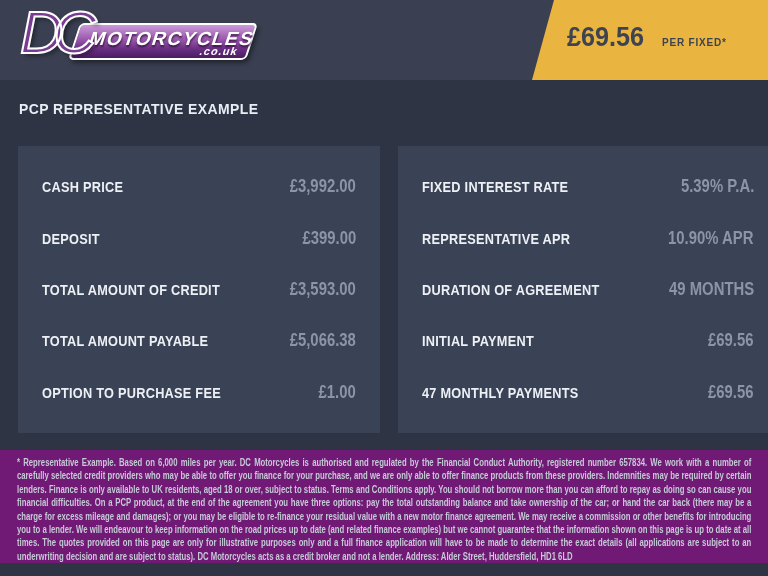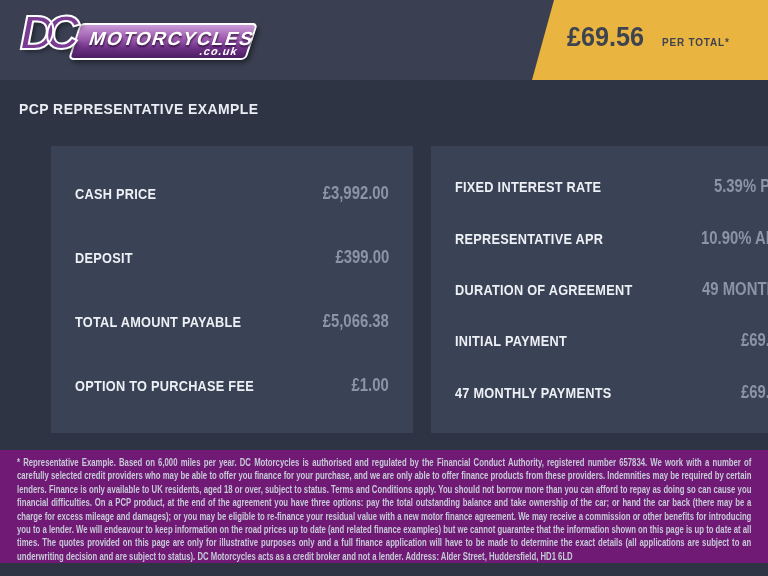--- a/index.html
+++ b/index.html
@@ -31,21 +31,21 @@
     font-size: 19px; font-weight: bold; color: #ffffff;
     letter-spacing: 1.5px; white-space: nowrap;
     text-shadow: 1px 2px 2px rgba(40,10,50,.8);
   }
   .logo-suffix {
     position: absolute; right: 9px; bottom: 1px;
     font-size: 11px; font-weight: bold; color: #ffffff; letter-spacing: 1px;
   }
   .logo-dc {
     position: absolute; left: 4px; top: -4px;
-    font-size: 48px; line-height: 62px; font-weight: bold; font-style: italic;
+    font-size: 60px; line-height: 62px; font-weight: normal; font-style: italic;
     letter-spacing: -10px; color: #7a3b92;
     -webkit-text-stroke: 2px #ffffff;
     text-shadow: 3px 3px 4px rgba(0,0,0,.4);
   }
 
   .price-banner {
     position: absolute; right: 0; top: 0; width: 236px; height: 80px;
     background: #eab440;
     clip-path: polygon(22px 0, 100% 0, 100% 100%, 0 100%);
   }
@@ -68,21 +68,20 @@
     letter-spacing: .5px; white-space: nowrap;
     display: inline-block; transform: scaleX(.9); transform-origin: 0 0;
   }
 
   
   .panel {
     position: absolute; top: 146px; height: 287px;
     background: #3a4255;
     display: flex; flex-direction: column; justify-content: space-between;
     padding: 15px 24px;
-    margin-left: 33px;
   }
   .panel-left  { left: 18px;  width: 362px; }
   .panel-right { left: 398px; width: 380px; }
   .frow { flex: 1; display: flex; align-items: center; justify-content: space-between; }
   .lbl {
     font-size: 15px; font-weight: bold; color: #edf0f5; letter-spacing: .3px;
     display: inline-block; transform: scaleX(.85); transform-origin: 0 50%;
     white-space: nowrap;
   }
   .val {
@@ -112,34 +111,38 @@
     <div class="logo">
       <div class="logo-slab">
         <span class="logo-name">MOTORCYCLES</span>
         <span class="logo-suffix">.co.uk</span>
       </div>
       <span class="logo-dc">DC</span>
     </div>
 
     <div class="price-banner">
       <span class="price-amount">£69.56</span>
-      <span class="price-period">PER TOTAL*</span>
+      <span class="price-period">PER FIXED*</span>
     </div>
   </div>
 
   <h1 class="page-title">PCP REPRESENTATIVE EXAMPLE</h1>
 
   <div class="panel panel-left">
     <div class="frow">
       <span class="lbl">CASH PRICE</span>
       <span class="val">£3,992.00</span>
     </div>
     <div class="frow">
       <span class="lbl">DEPOSIT</span>
       <span class="val">£399.00</span>
+    </div>
+    <div class="frow">
+      <span class="lbl">TOTAL AMOUNT OF CREDIT</span>
+      <span class="val">£3,593.00</span>
     </div>
     <div class="frow">
       <span class="lbl">TOTAL AMOUNT PAYABLE</span>
       <span class="val">£5,066.38</span>
     </div>
     <div class="frow">
       <span class="lbl">OPTION TO PURCHASE FEE</span>
       <span class="val">£1.00</span>
     </div>
   </div>

